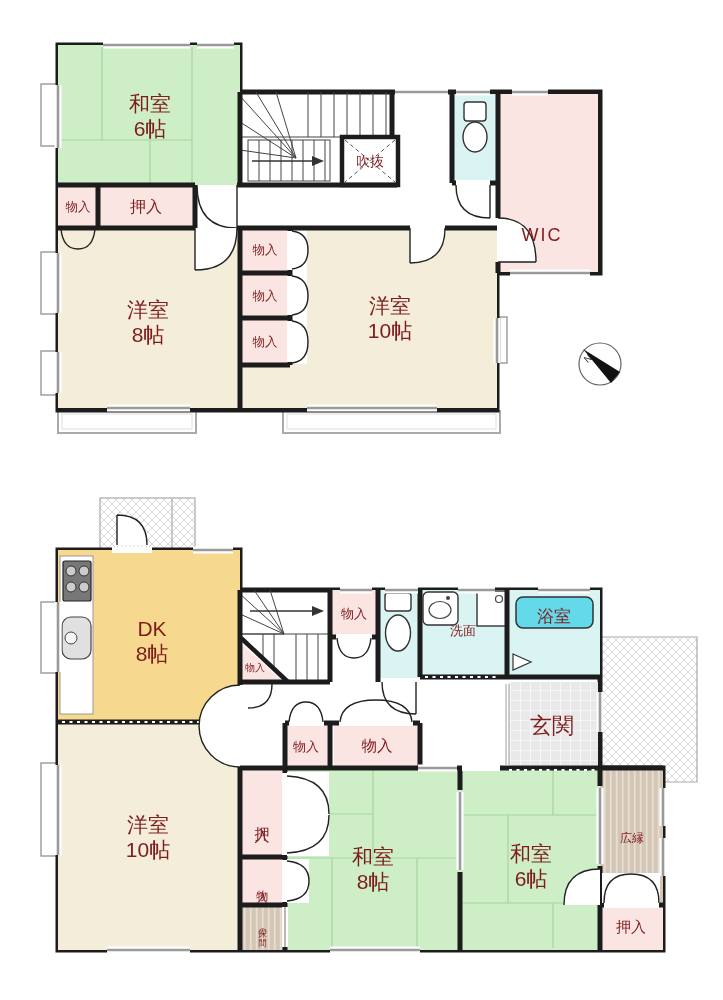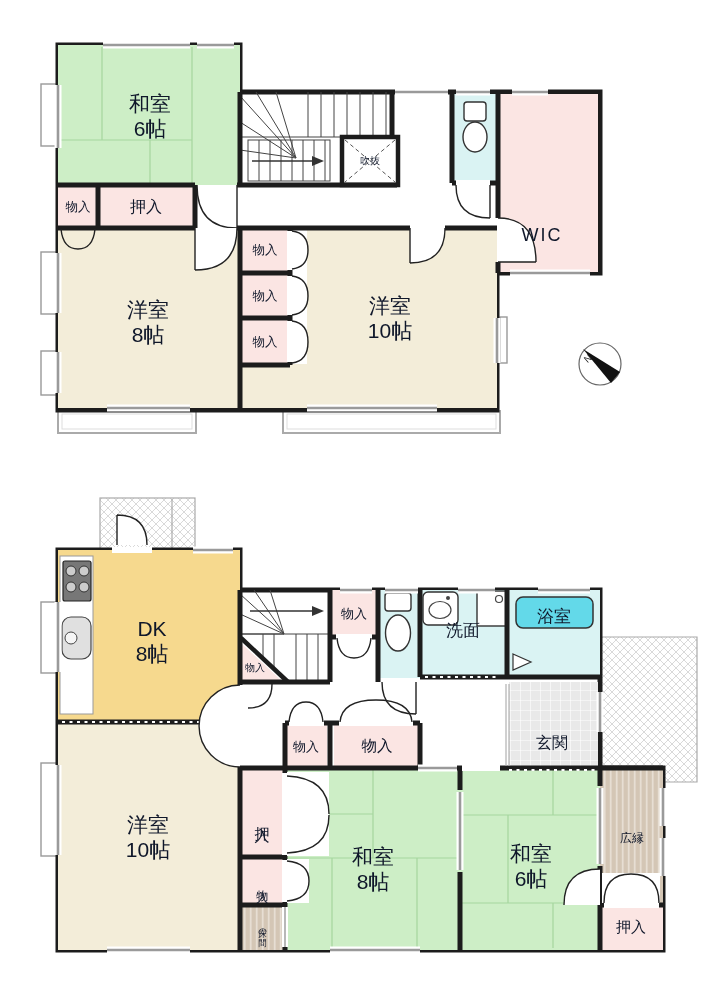--- a/index.html
+++ b/index.html
@@ -23,21 +23,21 @@
   .win{fill:none;stroke:var(--c-window,#9a9a9a);stroke-width:2.6;}
   .gap{fill:none;stroke:#ffffff;stroke-width:6;}
   .dots{fill:none;stroke:#ffffff;stroke-width:2.2;stroke-dasharray:3,4.5;}
   .dash{fill:none;stroke:#555;stroke-width:1;stroke-dasharray:4,3;}
   .sill{fill:#ffffff;stroke:#999;stroke-width:1.4;}
   .balc{fill:#ffffff;stroke:#aaa;stroke-width:2;}
   .balc2{fill:none;stroke:#ddd;stroke-width:1;}
   .fixt{fill:#ffffff;stroke:#333;stroke-width:1.4;}
   .thin{fill:none;stroke:#888;stroke-width:1.2;}
   
-  .lbl{position:absolute;transform:translate(-50%,-50%);color:#0f172a;text-align:center;
+  .lbl{position:absolute;transform:translate(-50%,-50%);color:#7f1d1d;text-align:center;
        line-height:1.2;white-space:nowrap;font-weight:500;z-index:5;}
   .v{writing-mode:vertical-rl;text-orientation:upright;letter-spacing:1px;}
 </style>
 </head>
 <body>
 
 <div id="plan">
 <svg width="723" height="1000" viewBox="0 0 723 1000">
   <defs>
     <pattern id="hatch" width="8" height="8" patternUnits="userSpaceOnUse">
@@ -256,32 +256,32 @@
     <div>洋室</div>
       <div>8帖</div>
   </div>
   <div class="lbl" style="left:265px;top:250px;font-size:12.5px">物入</div>
   <div class="lbl" style="left:265px;top:296px;font-size:12.5px">物入</div>
   <div class="lbl" style="left:265px;top:342px;font-size:12.5px">物入</div>
   <div class="lbl" style="left:390px;top:318px;font-size:21px">
     <div>洋室</div>
       <div>10帖</div>
   </div>
-  <div class="lbl" style="left:370px;top:161px;font-size:10px">吹抜</div>
+  <div class="lbl" style="left:370px;top:161px;font-size:14px">吹抜</div>
   <div class="lbl" style="left:542px;top:236px;font-size:18px;letter-spacing:2px">WIC</div>
 
   <div class="lbl" style="left:152px;top:641px;font-size:21px">
     <div>DK</div>
       <div>8帖</div>
   </div>
   <div class="lbl" style="left:255px;top:668px;font-size:10px">物入</div>
   <div class="lbl" style="left:354px;top:614px;font-size:13px">物入</div>
-  <div class="lbl" style="left:463px;top:631px;font-size:17px">洗面</div>
+  <div class="lbl" style="left:463px;top:631px;font-size:13px">洗面</div>
   <div class="lbl" style="left:554px;top:617px;font-size:17px">浴室</div>
-  <div class="lbl" style="left:552px;top:743px;font-size:16px">玄関</div>
+  <div class="lbl" style="left:552px;top:726px;font-size:22px">玄関</div>
   <div class="lbl" style="left:306px;top:747px;font-size:13px">物入</div>
   <div class="lbl" style="left:377px;top:746px;font-size:15.5px">物入</div>
   <div class="lbl" style="left:148px;top:837px;font-size:21px">
     <div>洋室</div>
       <div>10帖</div>
   </div>
   <div class="lbl v" style="left:262px;top:815px;font-size:15px">押入</div>
   <div class="lbl v" style="left:262px;top:881px;font-size:12px">物入</div>
   <div class="lbl v" style="left:263px;top:927px;font-size:8.5px;letter-spacing:0">床の間</div>
   <div class="lbl" style="left:373px;top:869px;font-size:21px">

